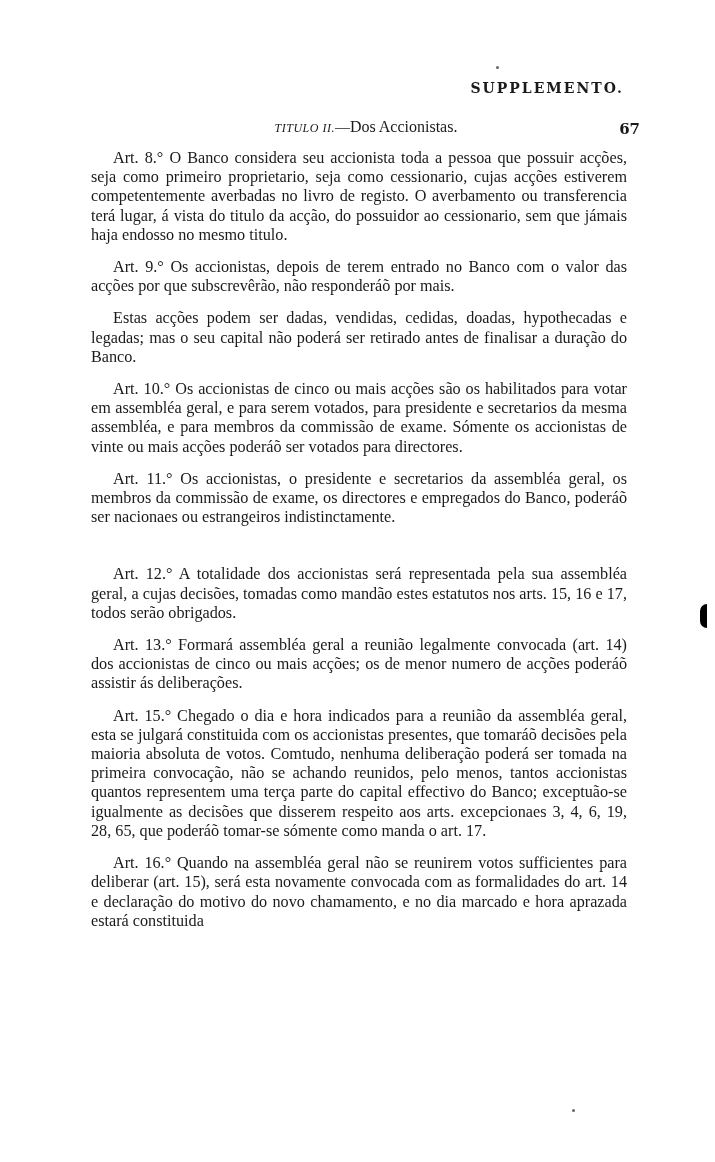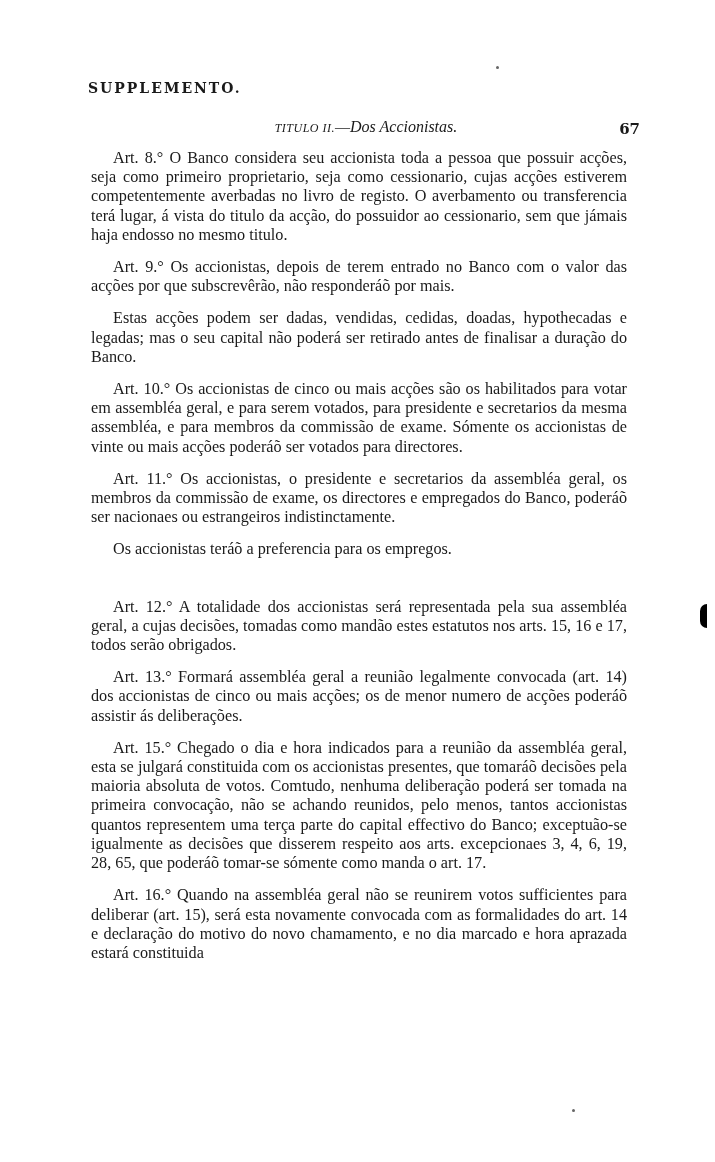--- a/index.html
+++ b/index.html
@@ -25,23 +25,23 @@
       position: relative;
       height: 24px;
       text-align: center;
       font-family: "DejaVu Serif", serif;
       font-weight: bold;
       font-size: 14px;
       letter-spacing: 2px;
     }
     .running-head .title {
       position: absolute;
-      left: 0; right: 0;
+      left: 0; right: 16px;
       top: 2px;
-      text-align: left;
+      text-align: right;
       padding-left: 10px;
     }
     .running-head .folio {
       position: absolute;
       right: 0;
       top: 2px;
       font-size: 15px;
       letter-spacing: 0;
       margin-top: 40px;
     }
@@ -51,21 +51,20 @@
       margin: 16px 0 10px 0;
       padding-left: 14px;
     }
     .section-title .label {
       font-variant: small-caps;
       font-size: 12px;
       letter-spacing: 0.5px;
       font-style: italic;
     }
     .section-title .em {
-      font-style: italic;
       font-size: 16px;
     }
     .para {
       font-size: 16.2px;
       line-height: 19.2px;
       text-align: justify;
       text-indent: 22px;
       margin: 13px;
       hyphens: none;
     }
@@ -101,21 +100,20 @@
 
   <div class="section-title">
     <span class="label">TITULO II.</span><span>—</span><span class="em">Dos Accionistas.</span>
   </div>
 
   <p class="para">Art. 8.° O Banco considera seu accionista toda a pessoa que possuir acções, seja como primeiro proprietario, seja como cessionario, cujas acções estiverem competentemente averbadas no livro de registo. O averbamento ou transferencia terá lugar, á vista do titulo da acção, do possuidor ao cessionario, sem que jámais haja endosso no mesmo titulo.</p>
   <p class="para">Art. 9.° Os accionistas, depois de terem entrado no Banco com o valor das acções por que subscrevêrão, não responderáõ por mais.</p>
   <p class="para">Estas acções podem ser dadas, vendidas, cedidas, doadas, hypothecadas e legadas; mas o seu capital não poderá ser retirado antes de finalisar a duração do Banco.</p>
   <p class="para">Art. 10.° Os accionistas de cinco ou mais acções são os habilitados para votar em assembléa geral, e para serem votados, para presidente e secretarios da mesma assembléa, e para membros da commissão de exame. Sómente os accionistas de vinte ou mais acções poderáõ ser votados para directores.</p>
   <p class="para">Art. 11.° Os accionistas, o presidente e secretarios da assembléa geral, os membros da commissão de exame, os directores e empregados do Banco, poderáõ ser nacionaes ou estrangeiros indistinctamente.</p>
-  <p class="para">Os accionistas teráõ a preferencia para os empregos.</p>
 
   <div class="gap"></div>
 
 
   <p class="para">Art. 12.° A totalidade dos accionistas será representada pela sua assembléa geral, a cujas decisões, tomadas como mandão estes estatutos nos arts. 15, 16 e 17, todos serão obrigados.</p>
   <p class="para">Art. 13.° Formará assembléa geral a reunião legalmente convocada (art. 14) dos accionistas de cinco ou mais acções; os de menor numero de acções poderáõ assistir ás deliberações.</p>
   <p class="para">Art. 15.° Chegado o dia e hora indicados para a reunião da assembléa geral, esta se julgará constituida com os accionistas presentes, que tomaráõ decisões pela maioria absoluta de votos. Comtudo, nenhuma deliberação poderá ser tomada na primeira convocação, não se achando reunidos, pelo menos, tantos accionistas quantos representem uma terça parte do capital effectivo do Banco; exceptuão-se igualmente as decisões que disserem respeito aos arts. excepcionaes 3, 4, 6, 19, 28, 65, que poderáõ tomar-se sómente como manda o art. 17.</p>
   <p class="para">Art. 16.° Quando na assembléa geral não se reunirem votos sufficientes para deliberar (art. 15), será esta novamente convocada com as formalidades do art. 14 e declaração do motivo do novo chamamento, e no dia marcado e hora aprazada estará constituida</p>
 
 </div>

